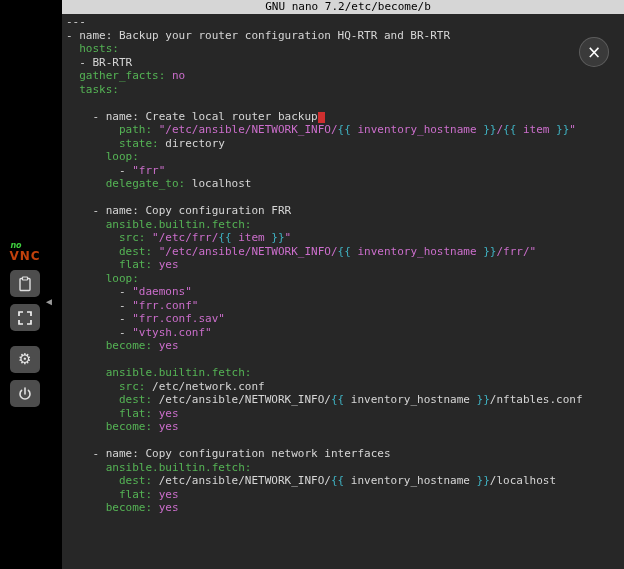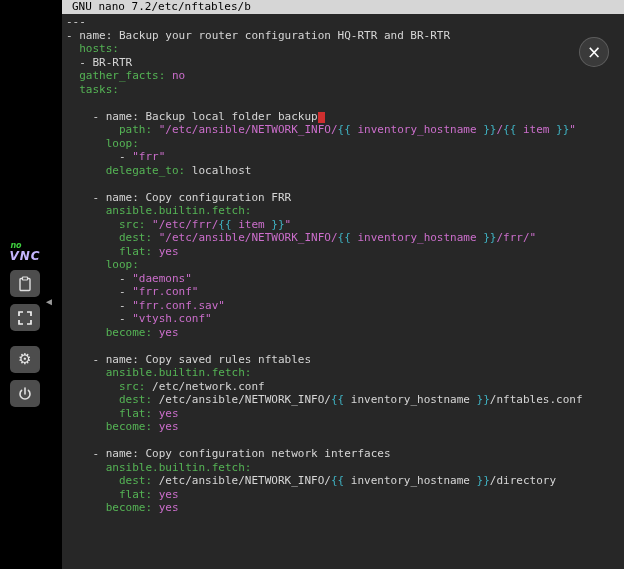--- a/index.html
+++ b/index.html
@@ -4,33 +4,33 @@
 <style>
   html,body{margin:0;padding:0;background:#000;}
   body{width:624px;height:569px;overflow:hidden;font-family:"DejaVu Sans",sans-serif;}
   .screen{position:relative;width:624px;height:569px;background:#000;}
 
   
   .sidebar{position:absolute;left:0;top:0;width:62px;height:569px;background:#000;}
   .vnc-panel{position:absolute;left:6px;top:242px;width:38px;display:flex;flex-direction:column;align-items:center;}
   .vnc-logo{display:flex;flex-direction:column;align-items:flex-start;margin-bottom:8px;line-height:1;}
   .logo-no{color:#3ecf3e;font-size:8px;font-weight:bold;font-style:italic;margin-left:1px;}
-  .logo-vnc{color:#c4b5fd;font-size:12px;font-weight:bold;letter-spacing:1px;font-style:italic;}
+  .logo-vnc{color:#c2410c;font-size:12px;font-weight:bold;letter-spacing:1px;}
   .vnc-btn{width:30px;height:27px;margin-bottom:7px;background:#4d4d4d;border:none;border-radius:5px;
            display:flex;align-items:center;justify-content:center;cursor:pointer;padding:0;}
   .vnc-btn.group-sep{margin-top:8px;}
   .gear-glyph{font-size:15px;color:#e6e6e6;line-height:1;font-family:"DejaVu Sans",sans-serif;}
   .panel-handle{position:absolute;left:44px;top:288px;width:14px;height:26px;background:transparent;border:none;
                 color:#9a9a9a;font-size:10px;display:flex;align-items:center;justify-content:flex-start;cursor:pointer;padding:0;}
 
   
   .terminal{position:absolute;left:62px;top:0;width:562px;height:569px;background:#272727;
             font-family:"DejaVu Sans Mono","Liberation Mono",monospace;}
   .nano-titlebar{height:14px;background:#d6d6d6;color:#000;font-size:11px;line-height:14px;
-                 display:flex;justify-content:flex-start;padding-left:10px;white-space:nowrap;overflow:hidden;}
+                 display:flex;justify-content:center;padding-left:10px;white-space:nowrap;overflow:hidden;}
   .nano-file{text-align:right;}
   .term-body{padding:1px 0 0 4px;}
   .tline{height:13.5px;line-height:13.5px;font-size:11px;white-space:pre;}
   .seg-p{color:#d6d6d6;}
   .seg-k{color:#55b455;text-align:right;}
   .seg-s{color:#cb6ecb;}
   .seg-b{color:#3fb0c0;}
   .seg-c{display:inline-block;width:7px;height:11px;background:#cf2f2f;vertical-align:text-bottom;}
 
   
@@ -80,58 +80,58 @@
     </div>
 
     <button class="panel-handle">
       <span>◄</span>
     </button>
   </aside>
 
   <main class="terminal">
     <header class="nano-titlebar">
       <span class="nano-app">GNU nano 7.2</span>
-      <span class="nano-file">/etc/nftables/b</span>
+      <span class="nano-file">/etc/become/b</span>
     </header>
     <div class="term-body">
         <div class="tline"><span class="seg-p">---</span></div>
         <div class="tline"><span class="seg-p">- name: Backup your router configuration HQ-RTR and BR-RTR</span></div>
         <div class="tline"><span class="seg-k">  hosts:</span></div>
         <div class="tline"><span class="seg-p">  - BR-RTR</span></div>
         <div class="tline"><span class="seg-k">  gather_facts:</span><span class="seg-p"> </span><span class="seg-s">no</span></div>
         <div class="tline"><span class="seg-k">  tasks:</span></div>
         <div class="tline"></div>
-        <div class="tline"><span class="seg-p">    - name: Backup local folder backup</span><span class="seg-c"></span></div>
+        <div class="tline"><span class="seg-p">    - name: Create local router backup</span><span class="seg-c"></span></div>
         <div class="tline"><span class="seg-k">        path:</span><span class="seg-p"> </span><span class="seg-s">"/etc/ansible/NETWORK_INFO/</span><span class="seg-b">{{</span><span class="seg-s"> inventory_hostname </span><span class="seg-b">}}</span><span class="seg-s">/</span><span class="seg-b">{{</span><span class="seg-s"> item </span><span class="seg-b">}}</span><span class="seg-s">"</span></div>
+        <div class="tline"><span class="seg-k">        state:</span><span class="seg-p"> directory</span></div>
         <div class="tline"><span class="seg-k">      loop:</span></div>
         <div class="tline"><span class="seg-p">        - </span><span class="seg-s">"frr"</span></div>
         <div class="tline"><span class="seg-k">      delegate_to:</span><span class="seg-p"> localhost</span></div>
         <div class="tline"></div>
         <div class="tline"><span class="seg-p">    - name: Copy configuration FRR</span></div>
         <div class="tline"><span class="seg-k">      ansible.builtin.fetch:</span></div>
         <div class="tline"><span class="seg-k">        src:</span><span class="seg-p"> </span><span class="seg-s">"/etc/frr/</span><span class="seg-b">{{</span><span class="seg-s"> item </span><span class="seg-b">}}</span><span class="seg-s">"</span></div>
         <div class="tline"><span class="seg-k">        dest:</span><span class="seg-p"> </span><span class="seg-s">"/etc/ansible/NETWORK_INFO/</span><span class="seg-b">{{</span><span class="seg-s"> inventory_hostname </span><span class="seg-b">}}</span><span class="seg-s">/frr/"</span></div>
         <div class="tline"><span class="seg-k">        flat:</span><span class="seg-p"> </span><span class="seg-s">yes</span></div>
         <div class="tline"><span class="seg-k">      loop:</span></div>
         <div class="tline"><span class="seg-p">        - </span><span class="seg-s">"daemons"</span></div>
         <div class="tline"><span class="seg-p">        - </span><span class="seg-s">"frr.conf"</span></div>
         <div class="tline"><span class="seg-p">        - </span><span class="seg-s">"frr.conf.sav"</span></div>
         <div class="tline"><span class="seg-p">        - </span><span class="seg-s">"vtysh.conf"</span></div>
         <div class="tline"><span class="seg-k">      become:</span><span class="seg-p"> </span><span class="seg-s">yes</span></div>
         <div class="tline"></div>
-        <div class="tline"><span class="seg-p">    - name: Copy saved rules nftables</span></div>
         <div class="tline"><span class="seg-k">      ansible.builtin.fetch:</span></div>
         <div class="tline"><span class="seg-k">        src:</span><span class="seg-p"> /etc/network.conf</span></div>
         <div class="tline"><span class="seg-k">        dest:</span><span class="seg-p"> /etc/ansible/NETWORK_INFO/</span><span class="seg-b">{{</span><span class="seg-p"> inventory_hostname </span><span class="seg-b">}}</span><span class="seg-p">/nftables.conf</span></div>
         <div class="tline"><span class="seg-k">        flat:</span><span class="seg-p"> </span><span class="seg-s">yes</span></div>
         <div class="tline"><span class="seg-k">      become:</span><span class="seg-p"> </span><span class="seg-s">yes</span></div>
         <div class="tline"></div>
         <div class="tline"><span class="seg-p">    - name: Copy configuration network interfaces</span></div>
         <div class="tline"><span class="seg-k">      ansible.builtin.fetch:</span></div>
-        <div class="tline"><span class="seg-k">        dest:</span><span class="seg-p"> /etc/ansible/NETWORK_INFO/</span><span class="seg-b">{{</span><span class="seg-p"> inventory_hostname </span><span class="seg-b">}}</span><span class="seg-p">/directory</span></div>
+        <div class="tline"><span class="seg-k">        dest:</span><span class="seg-p"> /etc/ansible/NETWORK_INFO/</span><span class="seg-b">{{</span><span class="seg-p"> inventory_hostname </span><span class="seg-b">}}</span><span class="seg-p">/localhost</span></div>
         <div class="tline"><span class="seg-k">        flat:</span><span class="seg-p"> </span><span class="seg-s">yes</span></div>
         <div class="tline"><span class="seg-k">      become:</span><span class="seg-p"> </span><span class="seg-s">yes</span></div>
       </div>
   </main>
 
   <button class="close-overlay">
     <span>×</span>
   </button>
 
 </div>

